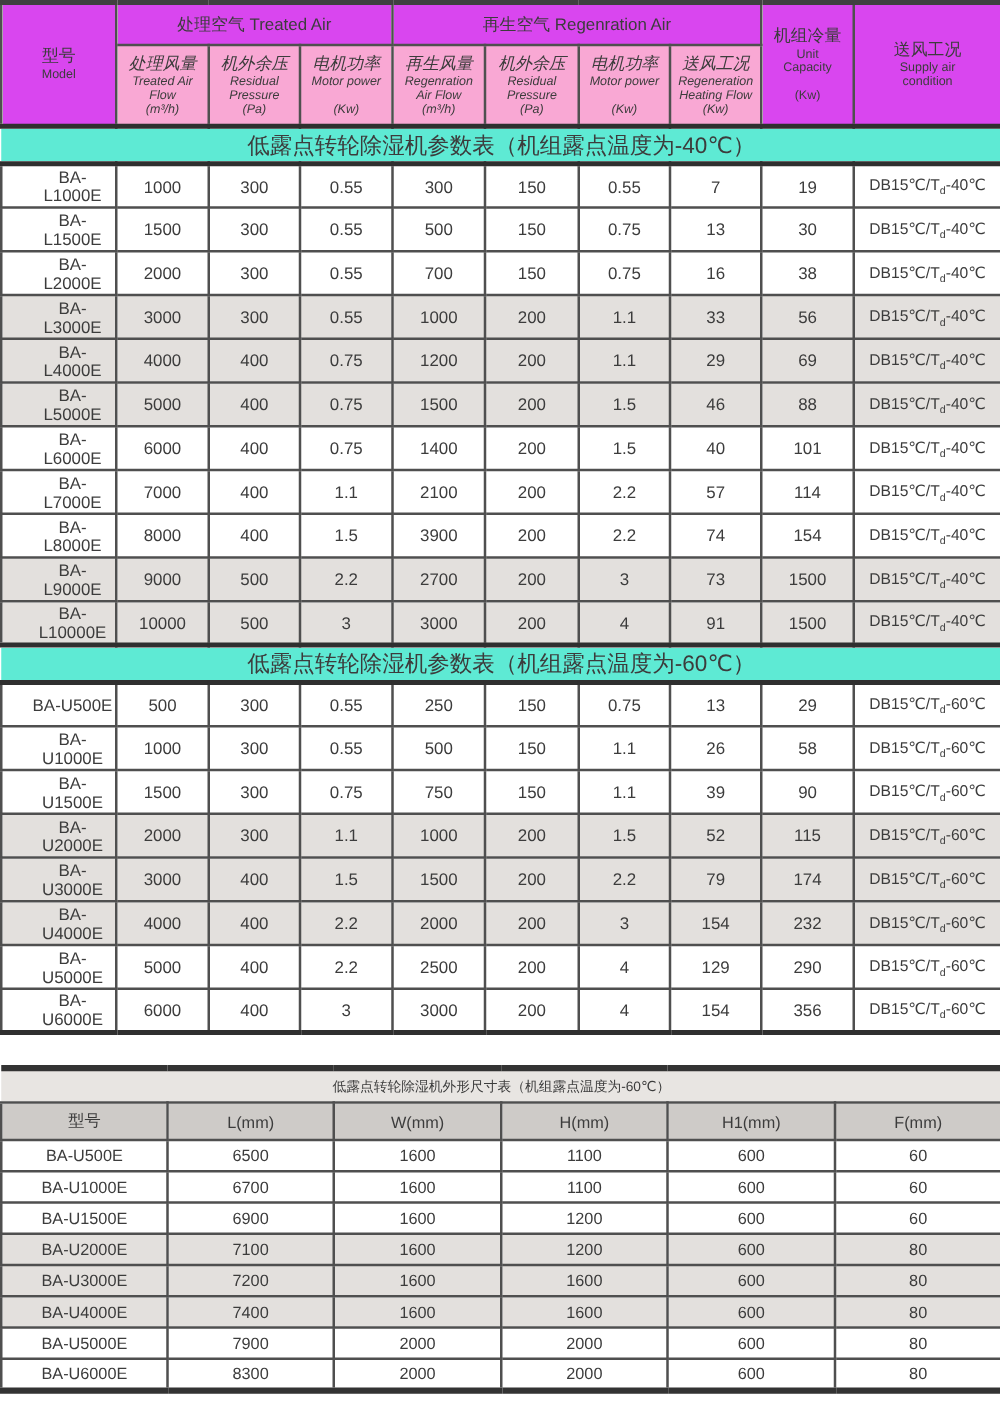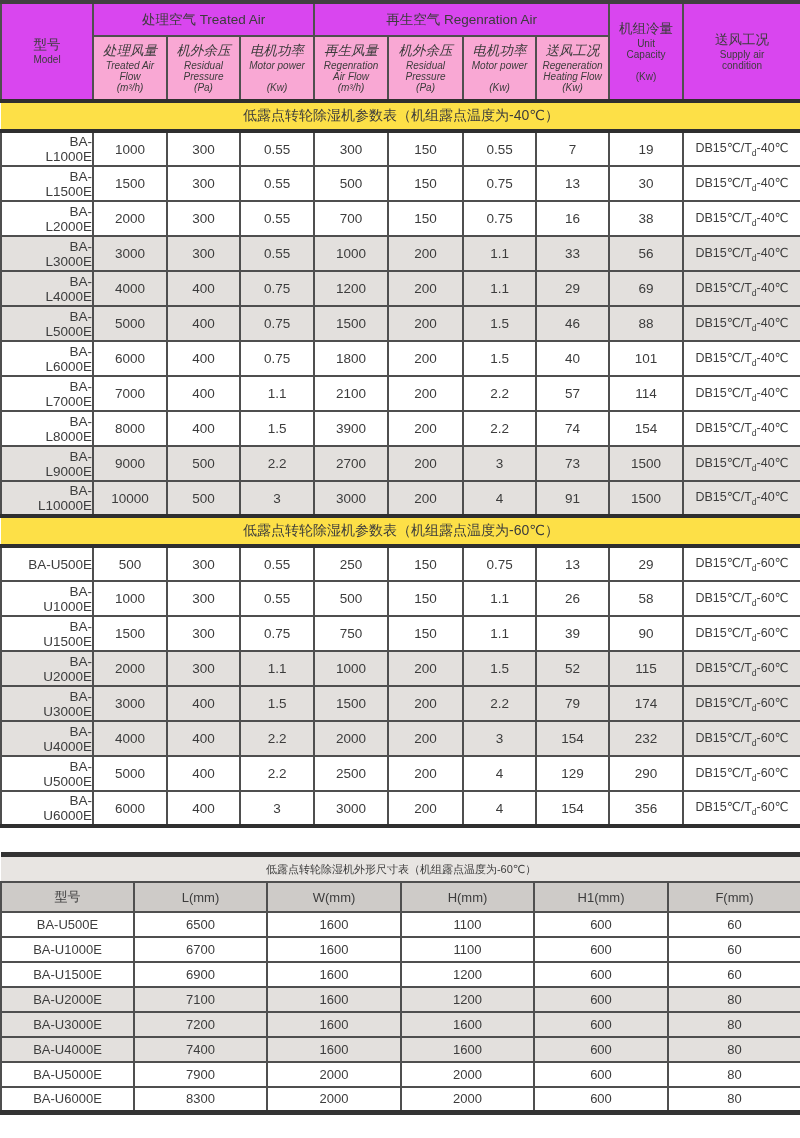--- a/index.html
+++ b/index.html
@@ -14,28 +14,28 @@
     text-align:center;vertical-align:middle;
     font-weight:normal;font-size:13.5px;padding:0;
     overflow:hidden;
   }
   
   .spec thead tr.group-row th{height:31px;background:#d946ef;border-top:4px solid #404040;}
   .spec thead tr.sub-row th{height:62px;background:#f9a8d4;font-style:italic;}
   .spec th .zh{font-size:13.5px;line-height:1.25;}
   .spec th .en{font-size:10px;line-height:1.12;white-space:pre-line;}
   .spec .title-row td{
-    height:26px;background:#fde047;font-size:14px;
+    height:26px;background:#5eead4;font-size:18px;
     border-top:4px solid #2f2f2f;border-bottom:4px solid #2f2f2f;
     border-left-style:hidden;border-right-style:hidden;
   }
   .spec tbody.data-block tr{height:35px;background:#fff;}
   .spec tbody.data-block tr.shaded{background:#e3e0dd;}
   .spec tbody.data-block:last-of-type tr:last-child td{border-bottom:4px solid #2f2f2f;}
-  .spec td.model-cell{text-align:right;padding-left:22px;font-size:13.5px;}
+  .spec td.model-cell{text-align:center;padding-left:22px;font-size:13.5px;}
   .spec td.supply-cell{font-size:12.5px;}
   .spec td.supply-cell sub{font-size:8.5px;}
   
   .table-gap{height:24px;background:#fff;}
   
   .dim .dim-title td{
     height:24px;background:#e8e5e2;font-size:11px;
     border-top:5px solid #333333;border-bottom:2px solid #4f4f4f;
     border-left-style:hidden;border-right-style:hidden;
   }
@@ -205,21 +205,21 @@
           <td>1.5</td>
           <td>46</td>
           <td>88</td>
           <td class="supply-cell">DB15℃/T<sub>d</sub>-40℃</td>
         </tr>
         <tr>
           <td class="model-cell">BA-L6000E</td>
           <td>6000</td>
           <td>400</td>
           <td>0.75</td>
-          <td>1800</td>
+          <td>1400</td>
           <td>200</td>
           <td>1.5</td>
           <td>40</td>
           <td>101</td>
           <td class="supply-cell">DB15℃/T<sub>d</sub>-40℃</td>
         </tr>
         <tr>
           <td class="model-cell">BA-L7000E</td>
           <td>7000</td>
           <td>400</td>

